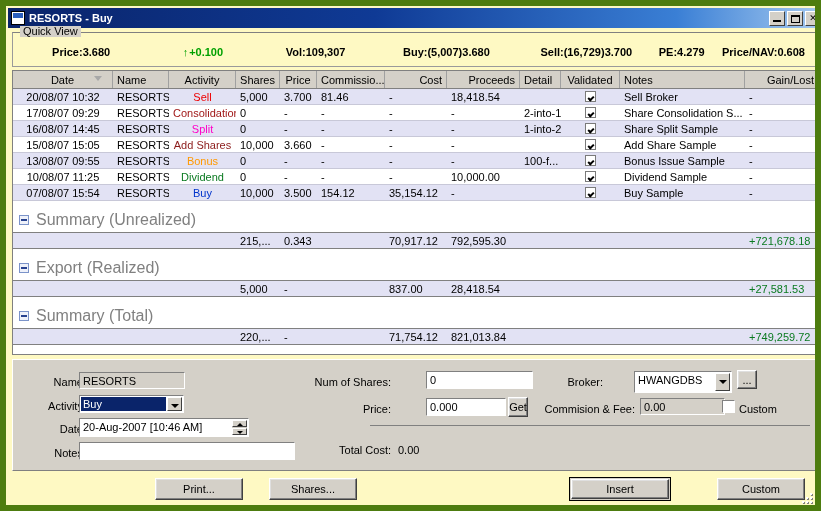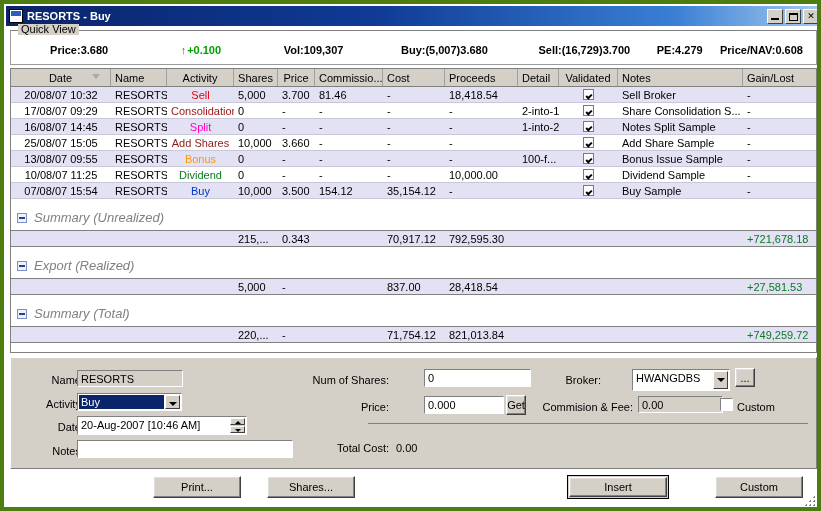--- a/index.html
+++ b/index.html
@@ -10,22 +10,22 @@
   body {
     font-family: "Liberation Sans", sans-serif;
     font-size: 11px;
     color: #000;
   }
   #app {
     position: relative;
     width: 821px;
     height: 511px;
     box-sizing: border-box;
-    background: #ffffff;
-    border: 4px solid #4d7c0f;
+    background: #fef9c3;
+    border: 6px solid #4d7c0f;
     overflow: hidden;
   }
 
   
   .titlebar {
     position: absolute;
     left: 2px; top: 2px;
     width: 815px; height: 20px;
     background: linear-gradient(to right, #0a246a 0%, #0f3a95 45%, #3a7fd5 82%, #a6caf0 100%);
     display: flex;
@@ -141,21 +141,21 @@
     padding: 2px 4px 0 4px;
     font-size: 11px;
     line-height: 14px;
     white-space: nowrap;
     overflow: hidden;
     position: relative;
   }
   .ghead .hc:last-child { border-right: none; }
   .hc.c-left { text-align: left; }
   .hc.c-center { text-align: center; }
-  .hc.c-right { text-align: left; }
+  .hc.c-right { text-align: right; }
   .sortmark {
     position: absolute;
     right: 10px; top: 5px;
     width: 0; height: 0;
     border-left: 4px solid transparent;
     border-right: 4px solid transparent;
     border-top: 5px solid #a8a8a8;
   }
 
   .grow {
@@ -215,21 +215,21 @@
     margin-right: 7px;
     flex: 0 0 auto;
   }
   .sumbox::after {
     content: "";
     position: absolute;
     left: 1px; right: 1px; top: 3px;
     height: 2px;
     background: #26418f;
   }
-  .sumlabel { color: #808080; font-size: 13px; font-style: italic; }
+  .sumlabel { color: #808080; font-size: 16px; }
   .sumrow {
     display: flex;
     height: 16px;
     background: #e2e2f4;
     border-bottom: 1px solid #808080;
     box-sizing: border-box;
   }
   .sumspacer { height: 6px; background: #fff; }
 
   
@@ -474,25 +474,25 @@
           <div class="gcell c-center" style="width: 100px;">16/08/07 14:45</div>
           <div class="gcell c-left" style="width: 56px;">RESORTS</div>
           <div class="gcell c-center" style="width: 67px; color: rgb(255, 0, 200);">Split</div>
           <div class="gcell c-right" style="width: 44px;">0</div>
           <div class="gcell c-left" style="width: 37px;">-</div>
           <div class="gcell c-right" style="width: 68px;">-</div>
           <div class="gcell c-right" style="width: 62px;">-</div>
           <div class="gcell c-right" style="width: 73px;">-</div>
           <div class="gcell c-left" style="width: 41px;">1-into-2</div>
           <div class="gcell c-center c-chk" style="width: 59px;"><span class="chk"></span></div>
-          <div class="gcell c-left" style="width: 125px;">Notes Split Sample</div>
+          <div class="gcell c-left" style="width: 125px;">Share Split Sample</div>
           <div class="gcell c-right" style="width: 73px;">-</div>
         </div>
         <div class="grow">
-          <div class="gcell c-center" style="width: 100px;">25/08/07 15:05</div>
+          <div class="gcell c-center" style="width: 100px;">15/08/07 15:05</div>
           <div class="gcell c-left" style="width: 56px;">RESORTS</div>
           <div class="gcell c-center" style="width: 67px; color: rgb(139, 26, 26);">Add Shares</div>
           <div class="gcell c-right" style="width: 44px;">10,000</div>
           <div class="gcell c-left" style="width: 37px;">3.660</div>
           <div class="gcell c-right" style="width: 68px;">-</div>
           <div class="gcell c-right" style="width: 62px;">-</div>
           <div class="gcell c-right" style="width: 73px;">-</div>
           <div class="gcell c-left" style="width: 41px;"></div>
           <div class="gcell c-center c-chk" style="width: 59px;"><span class="chk"></span></div>
           <div class="gcell c-left" style="width: 125px;">Add Share Sample</div>

